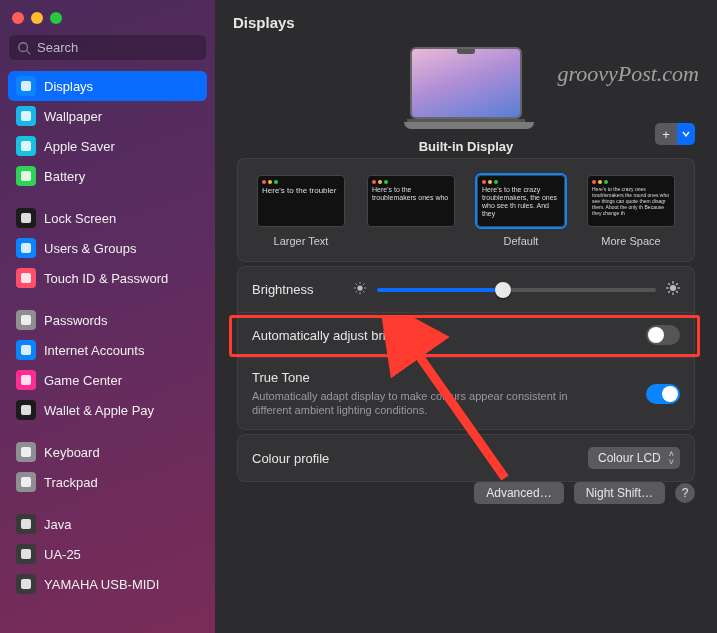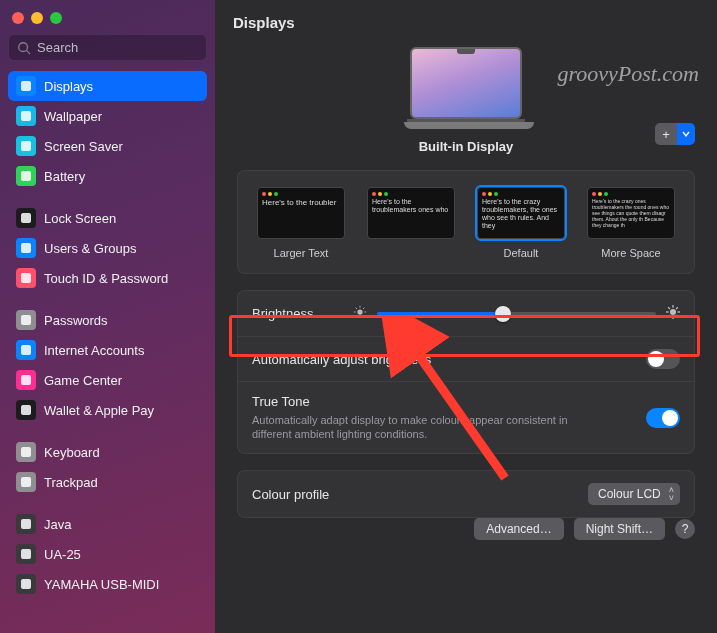--- a/index.html
+++ b/index.html
@@ -53,21 +53,21 @@
   .laptop .hinge { width:118px; height:3px; background:#555; margin:0 auto; }
   .display-name { margin-top:10px; font-weight:600; font-size:13px; }
   .add-btn {
     position:absolute; right:0; top:76px;
     display:flex; height:22px; border-radius:5px; overflow:hidden; font-size:13px;
   }
   .add-btn .plus { background:#5a5a5e; width:22px; display:flex; align-items:center; justify-content:center; }
   .add-btn .chev { background:#0a6bff; width:18px; display:flex; align-items:center; justify-content:center; }
   .panel {
     background:#333336; border:1px solid rgba(255,255,255,0.06);
-    border-radius:8px; margin-top:16px; padding: 0;
+    border-radius:8px; margin-top:4px; padding: 0;
   }
   .scaling { display:flex; gap:12px; padding:16px 14px 14px 14px; justify-content:space-around;}
   .scale-option { text-align:center; font-size:11px; color:#cfcfd2; width:100px;}
   .scale-thumb {
     width:88px; height:52px; margin:0 auto 8px; border-radius:4px; background:#111; border:1px solid #444;
     padding:4px; position:relative; overflow:hidden;
   }
   .scale-thumb.selected { outline:2px solid #0a84ff; outline-offset:0; }
   .scale-thumb .dots { display:flex; gap:2px; margin-bottom:2px;}
   .scale-thumb .dots span { width:4px; height:4px; border-radius:50%; }
@@ -151,21 +151,21 @@
               </svg>
             </div>
             <span>Wallpaper</span>
           </div>
           <div class="nav-item">
             <div class="nav-icon" style="background: rgb(24, 193, 224);">
               <svg width="12" height="12" viewBox="0 0 12 12">
                 <rect x="1" y="1" width="10" height="10" rx="2" fill="rgba(255,255,255,0.85)"></rect>
               </svg>
             </div>
-            <span>Screen Saver</span>
+            <span>Apple Saver</span>
           </div>
           <div class="nav-item">
             <div class="nav-icon" style="background: rgb(48, 209, 88);">
               <svg width="12" height="12" viewBox="0 0 12 12">
                 <rect x="1" y="1" width="10" height="10" rx="2" fill="rgba(255,255,255,0.85)"></rect>
               </svg>
             </div>
             <span>Battery</span>
           </div>
         </div>

